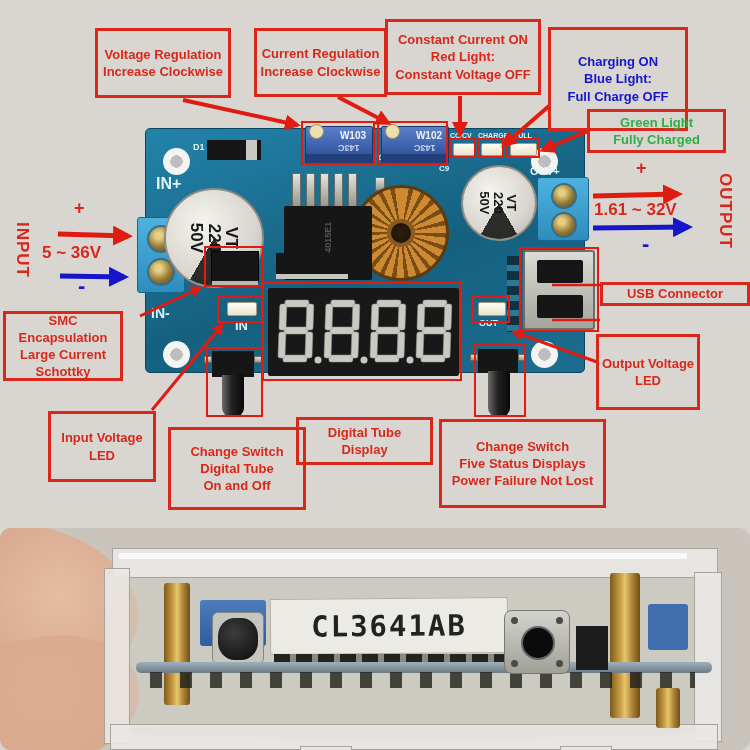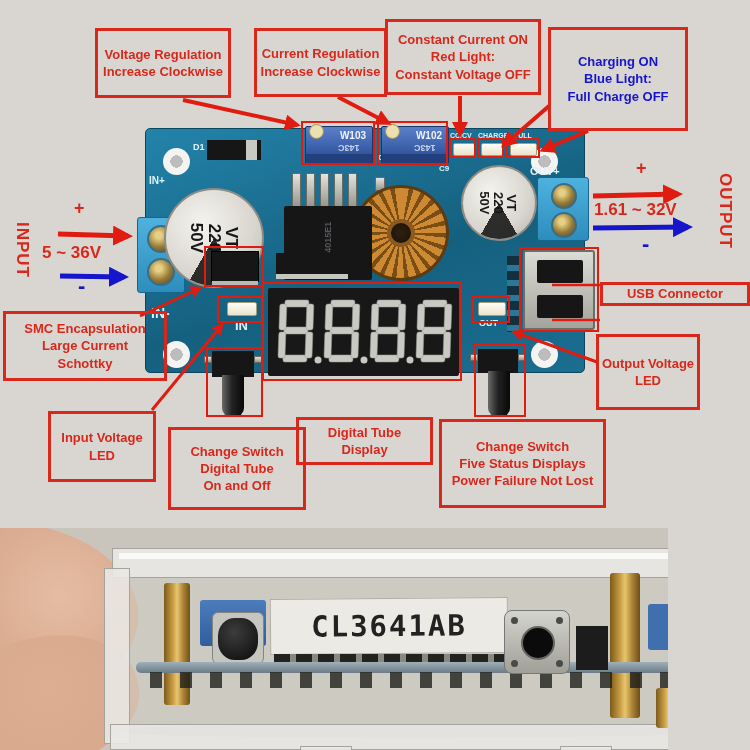--- a/index.html
+++ b/index.html
@@ -51,41 +51,41 @@
        transform:rotate(180deg);}
   .pot .slider{position:absolute;left:0;bottom:0;width:100%;height:9px;background:#22407c;}
   .led{position:absolute;background:linear-gradient(#fefdf6,#e9e3cb);border:1px solid #a69c7e;
        border-radius:2px;}
   .blk{position:absolute;background:#161616;}
   .btnstem{position:absolute;background:linear-gradient(90deg,#6a6a6a,#222 45%,#080808);
        border-radius:0 0 9px 9px;}
   .pin{position:absolute;background:linear-gradient(#e4e4de,#97978f);border:1px solid #6a6a64;}
 
   
-  #photo{position:absolute;left:0;top:528px;width:668px;height:222px;background:#c9c5bd;
-       overflow:hidden;z-index:2;}
+  #photo{position:absolute;left:0;top:528px;width:750px;height:222px;background:#c9c5bd;
+       overflow:hidden;z-index:2;border-radius:11px;}
   .skin{position:absolute;border-radius:48%;
        background:radial-gradient(circle at 60% 40%,#e5bda3,#cf9c80);}
   .acr{position:absolute;background:rgba(233,232,228,.9);border:1px solid #a5a39e;}
   .brass{position:absolute;border-radius:3px;
        background:linear-gradient(90deg,#7d5a1c,#caa045 35%,#e7c66e 50%,#b1883a 72%,#6f4f16);}
   svg.arrows{position:absolute;left:0;top:0;z-index:5;pointer-events:none;}
 </style>
 </head>
 <body>
 
 <div id="stage">
 
   <div id="pcb">
     <div class="hole" style="left:17px;top:19px;"></div>
     <div class="hole" style="left:385px;top:19px;"></div>
     <div class="hole" style="left:17px;top:212px;"></div>
     <div class="hole" style="left:385px;top:212px;"></div>
 
-    <div class="silk" style="left:3px;top:46px;font-size:10px;">IN+</div>
+    <div class="silk" style="left:10px;top:46px;font-size:16px;">IN+</div>
     <div class="silk" style="left:5px;top:176px;font-size:14px;">IN-</div>
     <div class="silk" style="left:384px;top:36px;font-size:11px;">OUT+</div>
     <div class="silk" style="left:47px;top:13px;font-size:9px;">D1</div>
     <div class="silk" style="left:256px;top:0px;font-size:8px;">R7</div>
     <div class="silk" style="left:232px;top:24px;font-size:8px;">C7</div>
     <div class="silk" style="left:293px;top:35px;font-size:8px;">C9</div>
 
     <div class="term" style="left:-9px;top:88px;width:48px;height:76px;">
       <div class="screw" style="left:9px;top:7px;width:28px;height:28px;"></div>
       <div class="screw" style="left:9px;top:40px;width:28px;height:28px;"></div>
@@ -253,21 +253,23 @@
   <div class="ann" style="left:95px;top:28px;width:136px;height:70px;">Voltage Regulation
 Increase Clockwise</div>
   <div class="ann" style="left:254px;top:28px;width:133px;height:69px;">Current Regulation
 Increase Clockwise</div>
   <div class="ann" style="left:385px;top:19px;width:156px;height:76px;">Constant Current ON
 Red Light:
 Constant Voltage OFF</div>
   <div class="ann blue" style="left:548px;top:27px;width:140px;height:104px;">Charging ON
 Blue Light:
 Full Charge OFF</div>
-  <div class="ann" style="left:3px;top:311px;width:164px;height:70px;">SMC Encapsulation
+  <div class="ann green" style="left:587px;top:109px;width:139px;height:44px;">Green Light
+Fully Charged</div>
+  <div class="ann" style="left:3px;top:311px;width:120px;height:70px;">SMC Encapsulation
 Large Current
 Schottky</div>
   <div class="ann" style="left:48px;top:411px;width:108px;height:71px;">Input Voltage
 LED</div>
   <div class="ann" style="left:168px;top:427px;width:138px;height:83px;">Change Switch
 Digital Tube
 On and Off</div>
   <div class="ann" style="left:296px;top:417px;width:137px;height:48px;">Digital Tube
 Display</div>
   <div class="ann" style="left:439px;top:419px;width:167px;height:89px;">Change Switch

